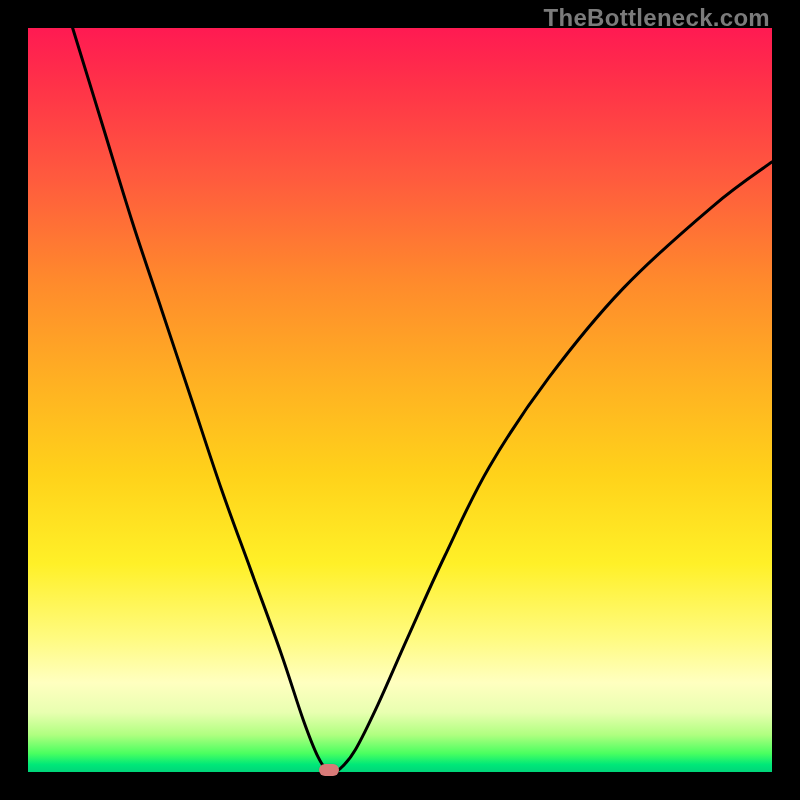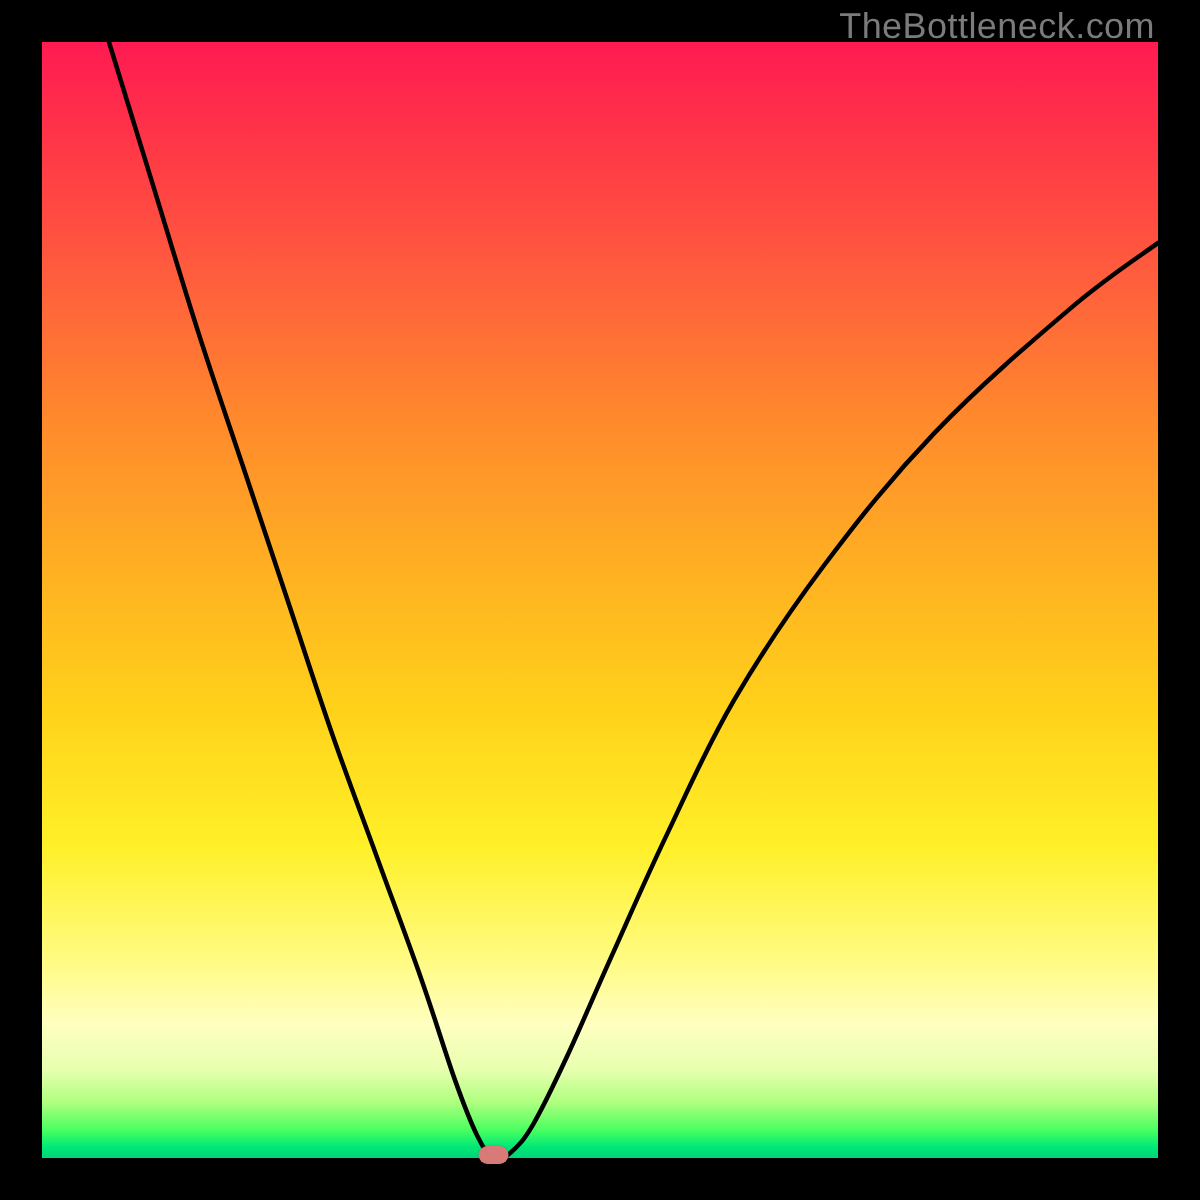--- a/index.html
+++ b/index.html
@@ -40,21 +40,21 @@
       #00e878 99%,
       #00d47a 100%
     );
   }
   .watermark {
     position: absolute;
     top: 4px;
     right: 30px;
     font-family: Arial, Helvetica, sans-serif;
     font-size: 24px;
-    font-weight: 400;
+    font-weight: 700;
     color: #7b7b7b;
     letter-spacing: 0.3px;
     white-space: nowrap;
   }
   .marker {
     position: absolute;
     width: 20px;
     height: 12px;
     border-radius: 6px;
     background: #d87a78;

